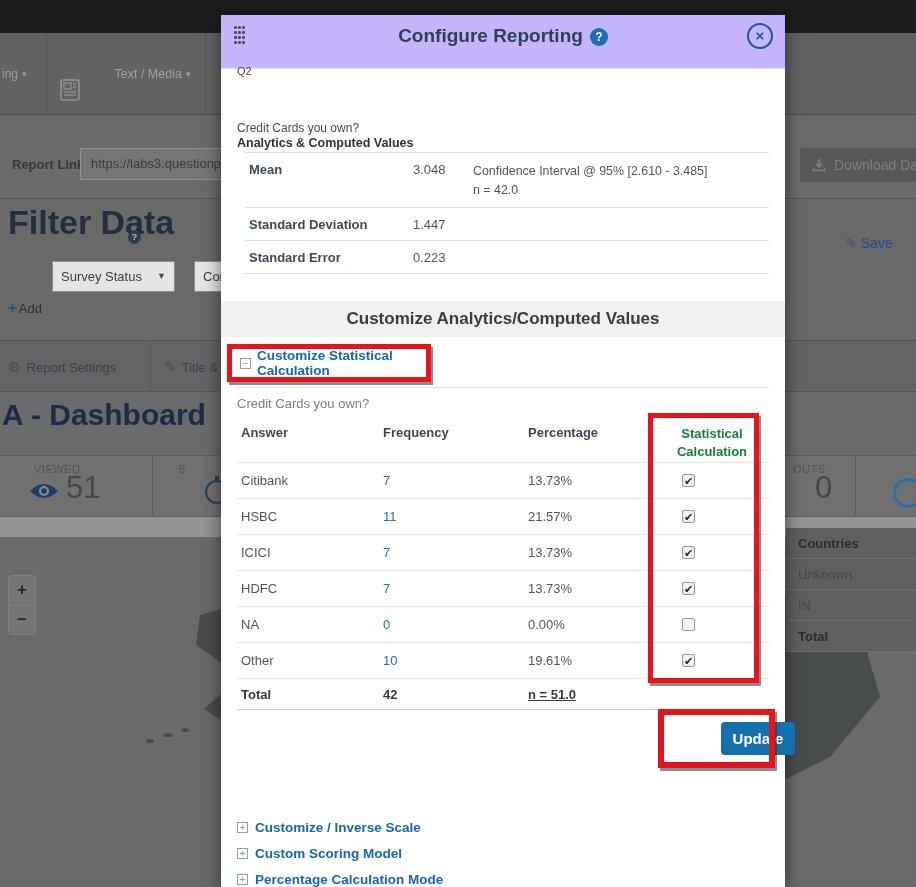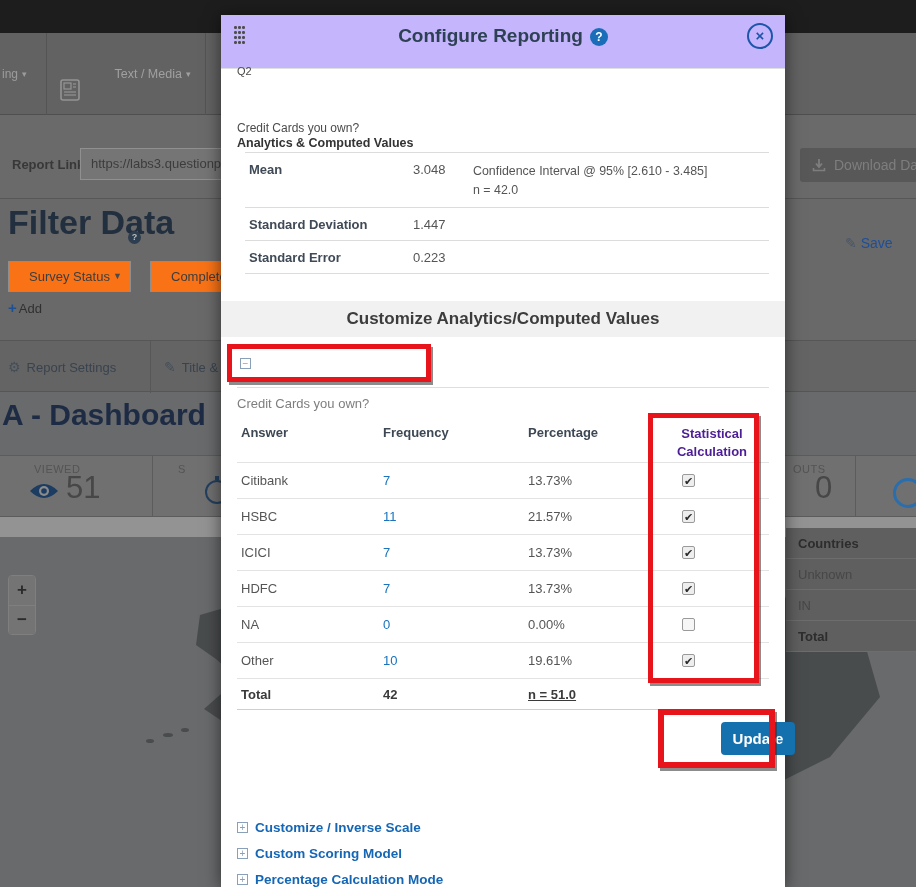--- a/index.html
+++ b/index.html
@@ -18,21 +18,21 @@
 
   .linkband { position:absolute; left:0; top:115px; width:916px; height:83px; background:#6a6a6a; }
   .rl-label { position:absolute; left:12px; top:42px; font-weight:bold; font-size:13px; color:#383838; }
   .rl-input { position:absolute; left:80px; top:33px; width:200px; height:32px; background:#757575; border:1px solid #909090; color:#3c3c3c; font-size:13px; line-height:30px; padding-left:10px; white-space:nowrap; overflow:hidden; }
   .dl-btn { position:absolute; left:800px; top:33px; width:130px; height:34px; background:#585858; border-radius:3px; color:#7e7e7e; font-size:14px; display:flex; align-items:center; padding-left:12px; gap:8px; }
 
   .divline { position:absolute; left:0; top:198px; width:916px; height:1px; background:#575757; }
   .filterband { position:absolute; left:0; top:199px; width:916px; height:141px; background:#696969; }
   .fd-title { position:absolute; left:8px; top:4px; font-size:34px; font-weight:bold; color:#222f3f; }
   .fd-help { position:absolute; left:128px; top:32px; width:13px; height:13px; border-radius:50%; background:#2c3e50; color:#bdbdbd; font-size:9px; line-height:13px; text-align:center; font-weight:bold; }
-  .dd { position:absolute; top:62px; height:31px; background:#f97316; border:1px solid #8e8e8e; color:#3d3d3d; font-size:13px; line-height:29px; padding-left:20px; }
+  .dd { position:absolute; top:62px; height:31px; background:#e5e5e5; border:1px solid #8e8e8e; color:#3d3d3d; font-size:13px; line-height:29px; padding-left:8px;margin-left:44px; }
   .dd1 { left:8px; width:123px; }
   .dd2 { left:150px; width:120px; }
   .dd .caret { position:absolute; right:8px; top:0; line-height:29px; color:#4a4a4a; }
   .fd-add { position:absolute; left:8px; top:100px; font-size:13px; color:#303030; }
   .fd-add .plus { color:#1b4f96; font-weight:bold; font-size:15px; margin-right:2px; }
   .save-link { position:absolute; left:845px; top:36px; font-size:14px; color:#1e4f97; }
   .save-link .pen { color:#44556a; margin-right:4px; }
 
   .tabbar { position:absolute; left:0; top:340px; width:916px; height:52px; background:#646464; border-top:1px solid #565656; border-bottom:1px solid #565656; }
   .tab { position:absolute; top:0; height:52px; display:flex; align-items:center; gap:6px; color:#39434e; font-size:13px; }
@@ -92,21 +92,21 @@
   .cz-linkbox { position:absolute; left:6px; top:329px; width:204px; height:38px; display:flex; align-items:center; padding-left:8px; gap:6px; }
   .sq { display:inline-flex; width:11px; height:11px; border:1px solid #8aa0b8; color:#8aa0b8; font-size:10px; line-height:9px; align-items:center; justify-content:center; flex:0 0 auto; }
   .blue-link { color:#1566b4; font-weight:bold; font-size:13.5px; text-decoration:none; }
 
   .hr1 { position:absolute; left:16px; right:16px; top:372px; border-top:1px solid #dedede; }
   .q-text2 { position:absolute; left:16px; top:381px; font-size:13px; color:#7e7e7e; }
 
   .ans-head { position:absolute; left:16px; right:16px; top:410px; height:37px; }
   .ans-head span { position:absolute; font-weight:bold; color:#3d4854; }
   .h-answer { left:4px; } .h-freq { left:146px; } .h-pct { left:291px;text-align:right; }
-  .h-stat { position:absolute; left:425px; width:100px; text-align:center; color:#4c1d95; font-weight:bold; line-height:1.35; }
+  .h-stat { position:absolute; left:425px; width:100px; text-align:center; color:#15803d; font-weight:bold; line-height:1.35; }
 
   .ans-rows { position:absolute; left:16px; right:16px; top:447px; border-top:1px solid #e3e3e3; }
   .ans-row { position:relative; height:36px; border-bottom:1px solid #e3e3e3; }
   .ans-row .c-answer { position:absolute; left:4px; top:10px; color:#555; }
   .ans-row .c-freq { position:absolute; left:146px; top:10px; color:#1973bd; text-decoration:none; }
   .ans-row .c-pct { position:absolute; left:291px; top:10px; color:#555; }
   .cb { position:absolute; left:445px; top:11px; width:13px; height:13px; border:1px solid #9a9a9a; border-radius:2px; background:#f6f6f6; font-size:11px; line-height:12px; text-align:center; color:#2b2b2b; }
   .cb.checked { background:#eee; }
   .total-row { position:relative; height:31px; border-bottom:1px solid #cfcfcf; font-weight:bold; color:#3a3a3a; }
   .total-row span { position:absolute; top:8px; }
@@ -296,20 +296,21 @@
             <div></div>
           </div>
         </div>
 
     </div>
 
     <div class="cz-band">Customize Analytics/Computed Values</div>
 
     <div class="cz-linkbox redbox">
       <span class="sq">−</span>
+      <a class="blue-link">Customize Statistical Calculation</a>
     </div>
 
     <div class="hr1"></div>
     <div class="q-text2">Credit Cards you own?</div>
 
     <div class="ans-head">
       <span class="h-answer">Answer</span>
       <span class="h-freq">Frequency</span>
       <span class="h-pct">Percentage</span>
       <div class="h-stat">

